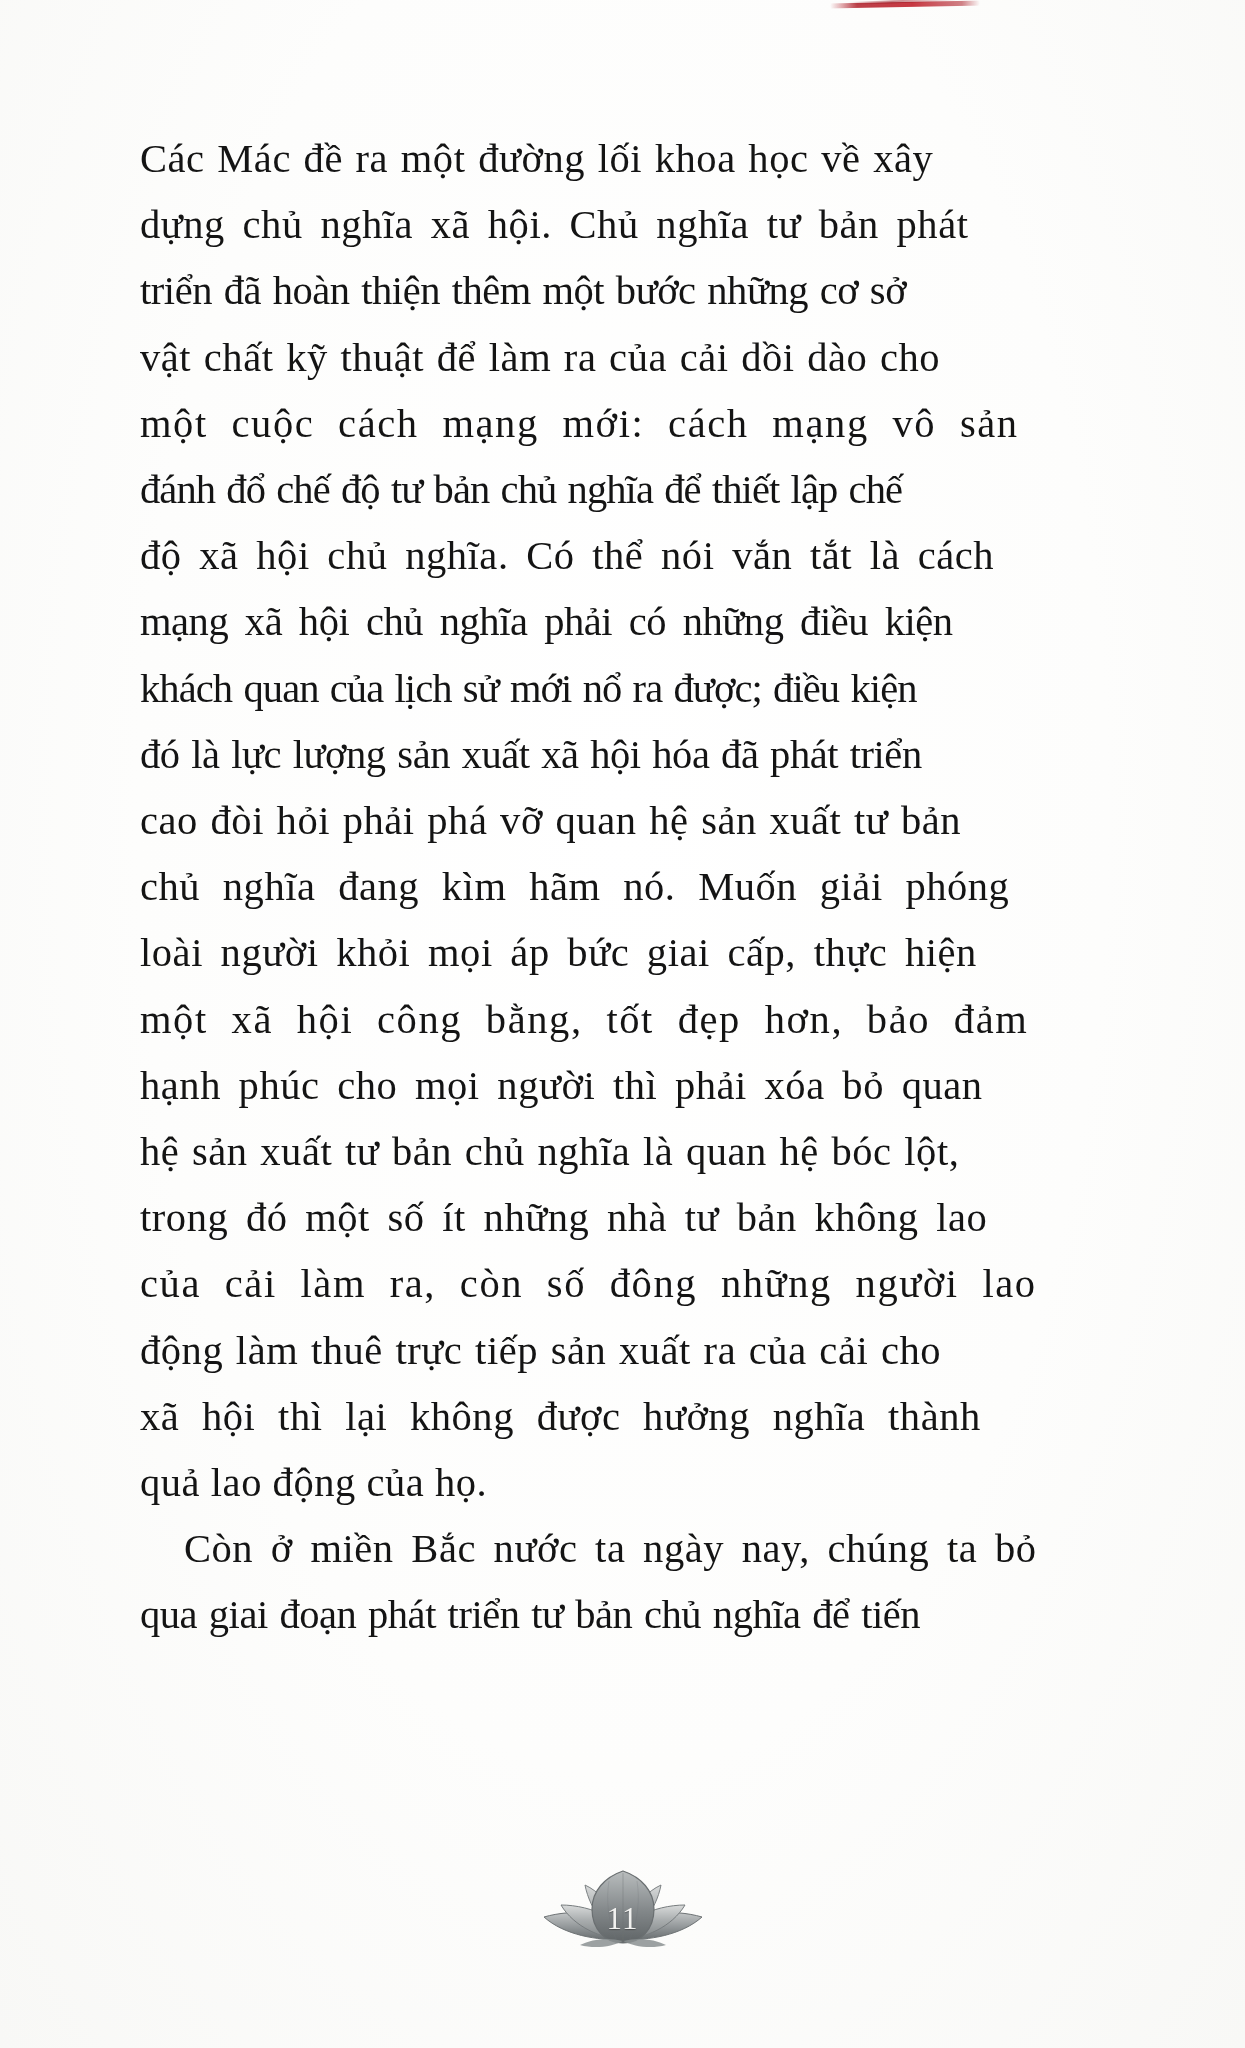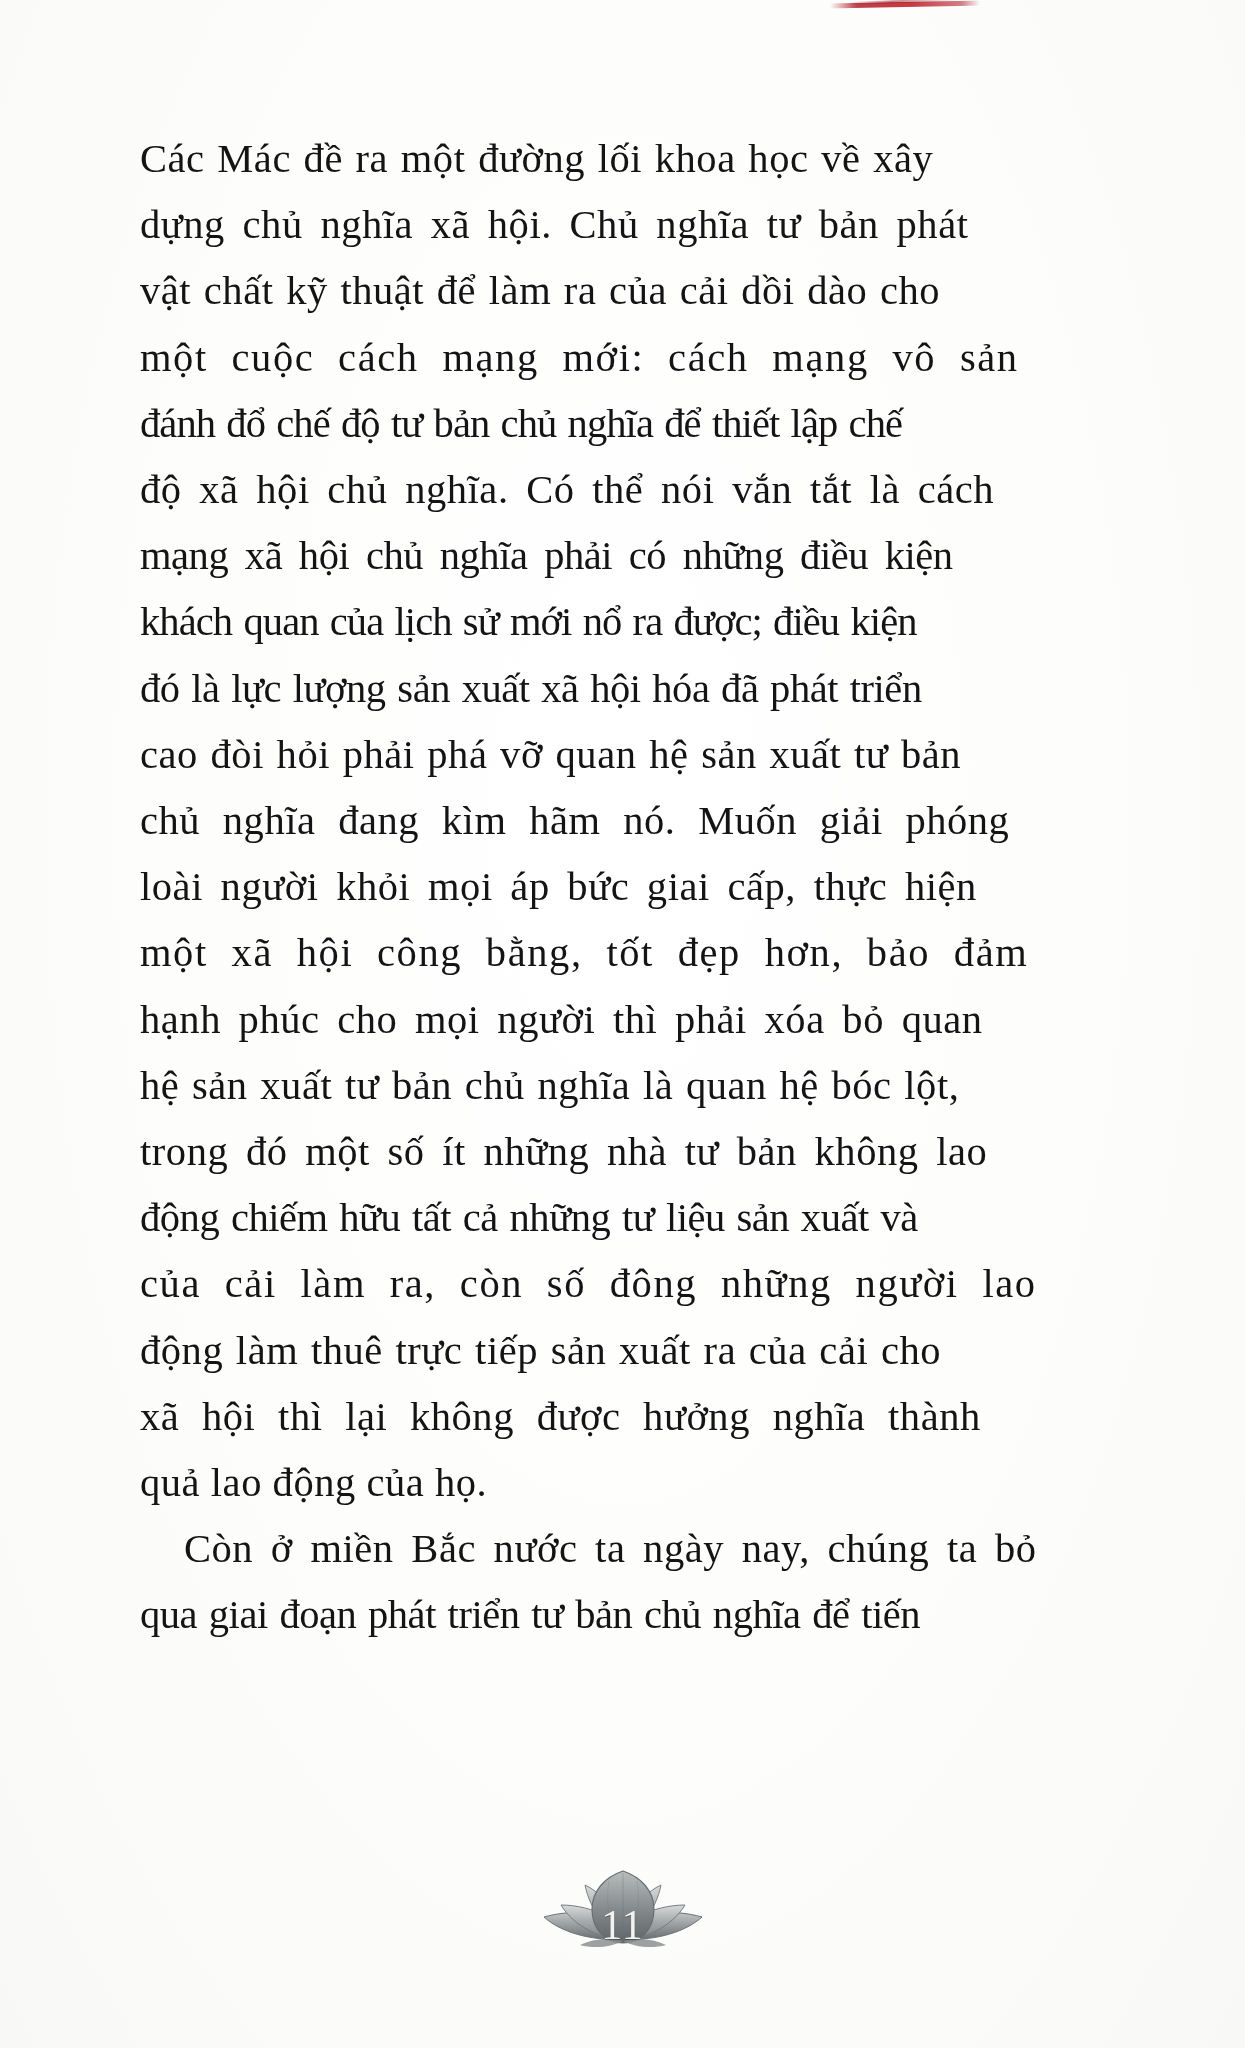--- a/index.html
+++ b/index.html
@@ -104,21 +104,21 @@
     height: 120px;
   }
   .ornament svg { display: block; }
   .folio {
     position: absolute;
     left: 0;
     right: 0;
     top: 46px;
     text-align: center;
     font-family: "Liberation Serif", "DejaVu Serif", serif;
-    font-size: 42px;
+    font-size: 31px;
     color: #f2f2f0;
     letter-spacing: 1px;
     text-shadow: 0 1px 1px rgba(0,0,0,0.35);
   }
 </style>
 </head>
 <body>
 
 <div class="page">
 
@@ -127,35 +127,35 @@
   <div class="top-mark">
     <div class="stroke-a"></div>
     <div class="stroke-b"></div>
   </div>
 
   <div class="textblock">
 
     <p class="para">
       <span class="line sp-1 wsp-1">Các Mác đề ra một đường lối khoa học về xây</span>
       <span class="line sp-1 wsp-2">dựng chủ nghĩa xã hội. Chủ nghĩa tư bản phát</span>
+      <span class="line tight wsp-1">triển đã hoàn thiện thêm một bước những cơ sở</span>
       <span class="line sp-1 wsp-1">vật chất kỹ thuật để làm ra của cải dồi dào cho</span>
       <span class="line sp-2 wsp-3">một cuộc cách mạng mới: cách mạng vô sản</span>
       <span class="line tight2 wsp-1">đánh đổ chế độ tư bản chủ nghĩa để thiết lập chế</span>
       <span class="line sp-1 wsp-2">độ xã hội chủ nghĩa. Có thể nói vắn tắt là cách</span>
       <span class="line tight wsp-2">mạng xã hội chủ nghĩa phải có những điều kiện</span>
       <span class="line tight2 wsp-1">khách quan của lịch sử mới nổ ra được; điều kiện</span>
       <span class="line tight wsp-1">đó là lực lượng sản xuất xã hội hóa đã phát triển</span>
       <span class="line sp-1 wsp-1">cao đòi hỏi phải phá vỡ quan hệ sản xuất tư bản</span>
       <span class="line sp-1 wsp-3">chủ nghĩa đang kìm hãm nó. Muốn giải phóng</span>
       <span class="line sp-1 wsp-2">loài người khỏi mọi áp bức giai cấp, thực hiện</span>
       <span class="line sp-2 wsp-3">một xã hội công bằng, tốt đẹp hơn, bảo đảm</span>
       <span class="line sp-1 wsp-2">hạnh phúc cho mọi người thì phải xóa bỏ quan</span>
       <span class="line sp-1 wsp-1">hệ sản xuất tư bản chủ nghĩa là quan hệ bóc lột,</span>
       <span class="line sp-1 wsp-2">trong đó một số ít những nhà tư bản không lao</span>
-      <span class="line tight wsp-1">động chiếm hữu tất cả những tư liệu sản xuất và</span>
       <span class="line sp-2 wsp-3">của cải làm ra, còn số đông những người lao</span>
       <span class="line sp-1 wsp-1">động làm thuê trực tiếp sản xuất ra của cải cho</span>
       <span class="line sp-1 wsp-3">xã hội thì lại không được hưởng nghĩa thành</span>
       <span class="line sp-1">quả lao động của họ.</span>
     </p>
 
     <p class="para">
       <span class="line sp-1 wsp-2"><span class="indent"></span><span>Còn ở miền Bắc nước ta ngày nay, chúng ta bỏ</span></span>
       <span class="line tight wsp-1">qua giai đoạn phát triển tư bản chủ nghĩa để tiến</span>
     </p>

